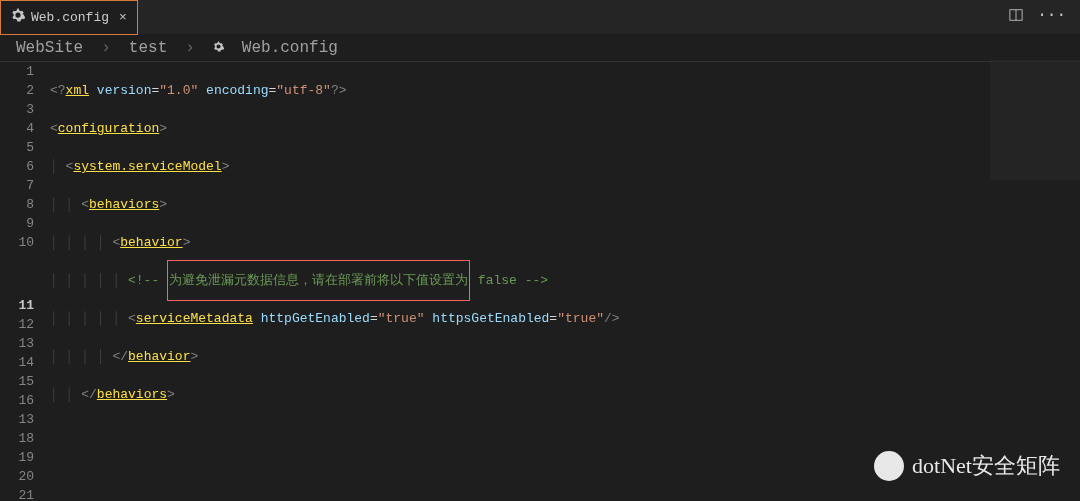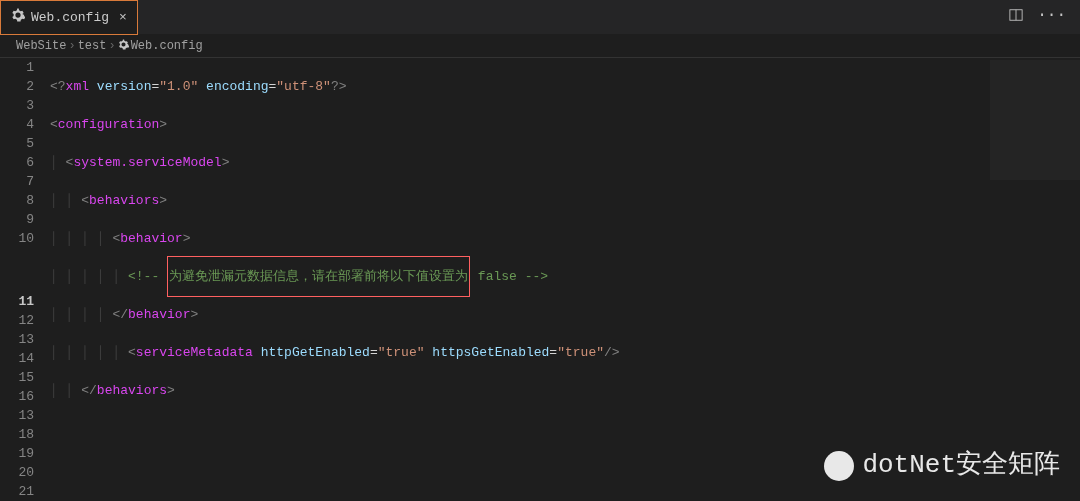--- a/index.html
+++ b/index.html
@@ -37,25 +37,25 @@
 .tab-actions {
   margin-left: auto;
   display: flex;
   gap: 14px;
   padding-right: 14px;
   color: #c5c5c5;
 }
 .breadcrumb {
   background: #1e1e1e;
   padding: 4px 16px;
-  font-size: 12px;
+  font-size: 16px;
   color: #a0a0a0;
   display: flex;
   align-items: center;
-  gap: 2px;
+  gap: 18px;
   border-bottom: 1px solid #333;
 }
 .breadcrumb .sep { color: #666; }
 .breadcrumb .gear { color: #c5c5c5; font-size: 11px; }
 .editor {
   display: flex;
   height: calc(100% - 60px);
 }
 .gutter {
   width: 50px;
@@ -79,46 +79,46 @@
   position: relative;
 }
 .line { height: 19px; }
 .line.highlighted {
   background: rgba(90,60,40,0.25);
   border: 1px solid rgba(200,120,70,0.5);
   box-sizing: border-box;
   margin: -1px 0;
 }
 .indent { color: #404040; display: inline; }
-.c-tag { color: #d946ef; }
+.c-tag { color: #fde047; text-decoration: underline; }
 .c-attr { color: #9cdcfe; }
 .c-str { color: #ce9178; }
 .c-pi { color: #808080; }
 .c-comment { color: #6a9955; }
 .c-text { color: #d4d4d4; }
 .c-bracket { color: #808080; }
 .redbox { border: 1px solid #ff6060; padding: 12px 1px; }
 .cursor {
   display: inline-block;
   width: 2px;
   height: 15px;
   background: #aeafad;
   vertical-align: middle;
   margin-bottom: 2px;
 }
 .watermark {
   position: absolute;
   right: 20px;
   bottom: 20px;
   display: flex;
-  align-items: flex-end;
+  align-items: flex-start;
   gap: 8px;
   color: #e8e8e8;
-  font-family: Liberation Mono, monospace;
-  font-size: 26px;
+  font-family: Liberation Serif, serif;
+  font-size: 22px;
   z-index: 10;
 }
 .wm-bubble {
   width: 30px;
   height: 30px;
   background: #e8e8e8;
   border-radius: 50%;
   position: relative;
 }
 .wm-bubble::after {
@@ -209,22 +209,22 @@
     <div class="ln">21</div>
     <div class="ln">35</div>
   </div>
   <div class="code">
 <div class="line"><span class="c-pi">&lt;?</span><span class="c-tag">xml</span> <span class="c-attr">version</span><span class="c-text">=</span><span class="c-str">"1.0"</span> <span class="c-attr">encoding</span><span class="c-text">=</span><span class="c-str">"utf-8"</span><span class="c-pi">?&gt;</span></div>
 <div class="line"><span class="c-bracket">&lt;</span><span class="c-tag">configuration</span><span class="c-bracket">&gt;</span></div>
 <div class="line"><span class="indent">│ </span><span class="c-bracket">&lt;</span><span class="c-tag">system.serviceModel</span><span class="c-bracket">&gt;</span></div>
 <div class="line"><span class="indent">│ │ </span><span class="c-bracket">&lt;</span><span class="c-tag">behaviors</span><span class="c-bracket">&gt;</span></div>
 <div class="line"><span class="indent">│ │ │ │ </span><span class="c-bracket">&lt;</span><span class="c-tag">behavior</span><span class="c-bracket">&gt;</span></div>
 <div class="line"><span class="indent">│ │ │ │ │ </span><span class="c-comment">&lt;!-- </span><span class="c-comment redbox">为避免泄漏元数据信息，请在部署前将以下值设置为</span><span class="c-comment"> false --&gt;</span></div>
+<div class="line"><span class="indent">│ │ │ │ │ </span><span class="c-bracket">&lt;</span><span class="c-tag">serviceMetadata</span> <span class="c-attr">httpGetEnabled</span><span class="c-text">=</span><span class="c-str">"true"</span> <span class="c-attr">httpsGetEnabled</span><span class="c-text">=</span><span class="c-str">"true"</span><span class="c-bracket">/&gt;</span></div>
 <div class="line"><span class="indent">│ │ │ │ </span><span class="c-bracket">&lt;/</span><span class="c-tag">behavior</span><span class="c-bracket">&gt;</span></div>
-<div class="line"><span class="indent">│ │ │ │ │ </span><span class="c-bracket">&lt;</span><span class="c-tag">serviceMetadata</span> <span class="c-attr">httpGetEnabled</span><span class="c-text">=</span><span class="c-str">"true"</span> <span class="c-attr">httpsGetEnabled</span><span class="c-text">=</span><span class="c-str">"true"</span><span class="c-bracket">/&gt;</span></div>
 <div class="line"><span class="indent">│ │ </span><span class="c-bracket">&lt;/</span><span class="c-tag">behaviors</span><span class="c-bracket">&gt;</span></div>
 
 
 
 
 
 
 
 
 

